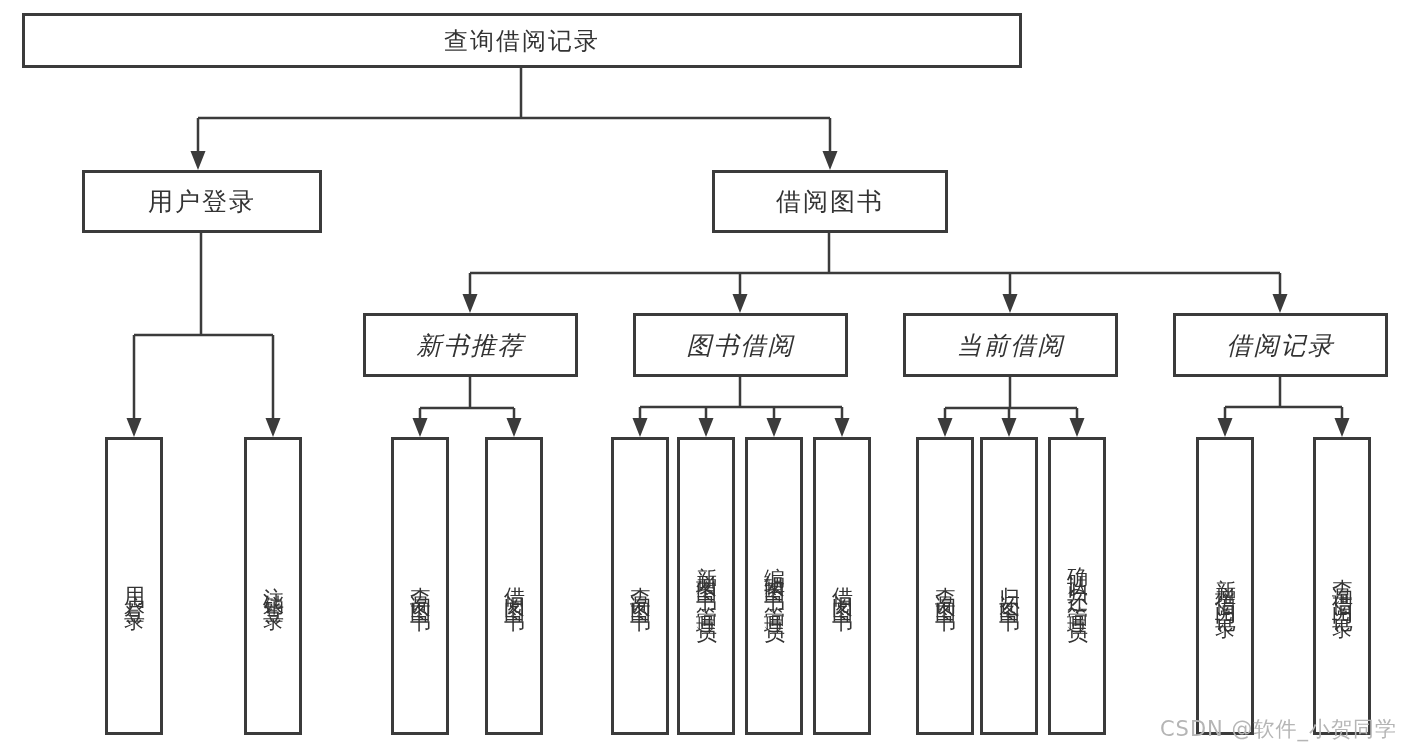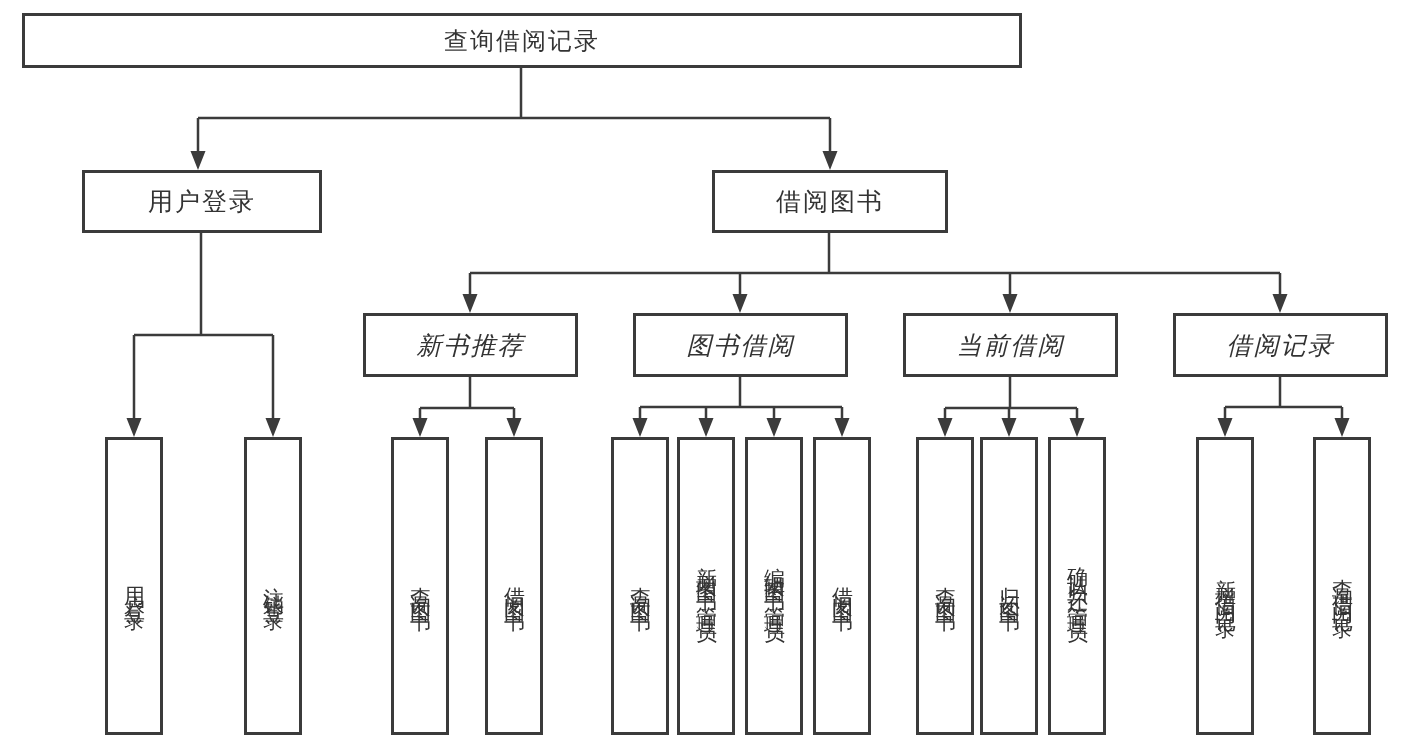--- a/index.html
+++ b/index.html
@@ -177,13 +177,14 @@
     <span>确认归还（管理员）</span>
   </div>
 
   <div class="box leaf" style="left:1196px;">
     <span>新增借阅记录</span>
   </div>
   <div class="box leaf" style="left:1313px;">
     <span>查询借阅记录</span>
   </div>
 
+  <div id="watermark">CSDN @软件_小贺同学</div>
 </div>
 
 </body></html>

